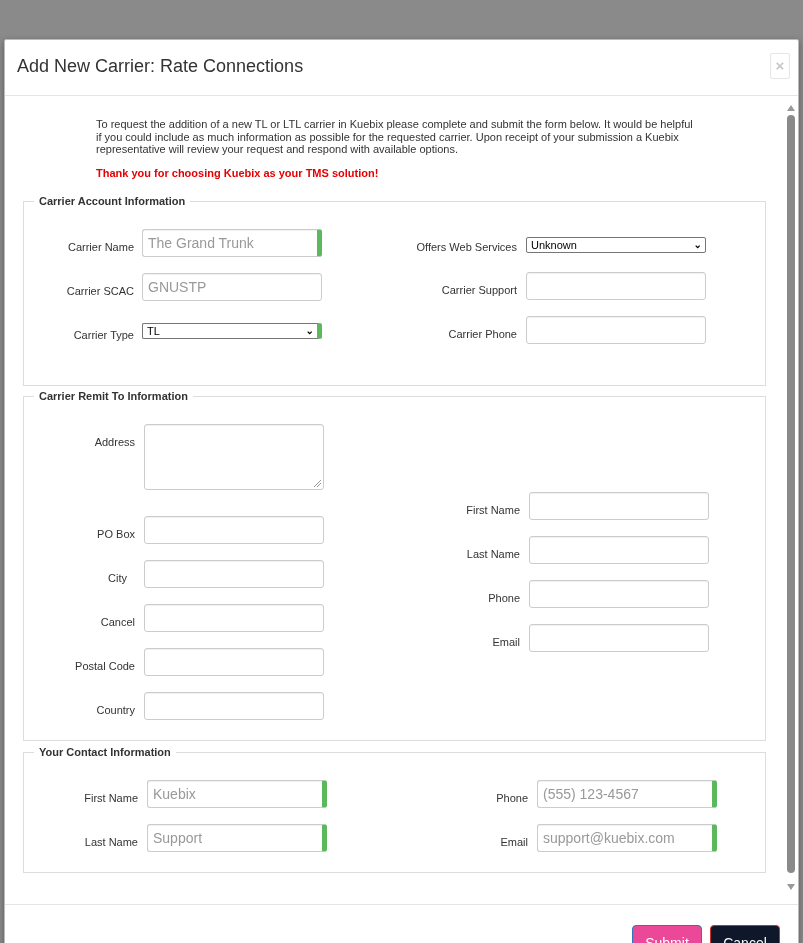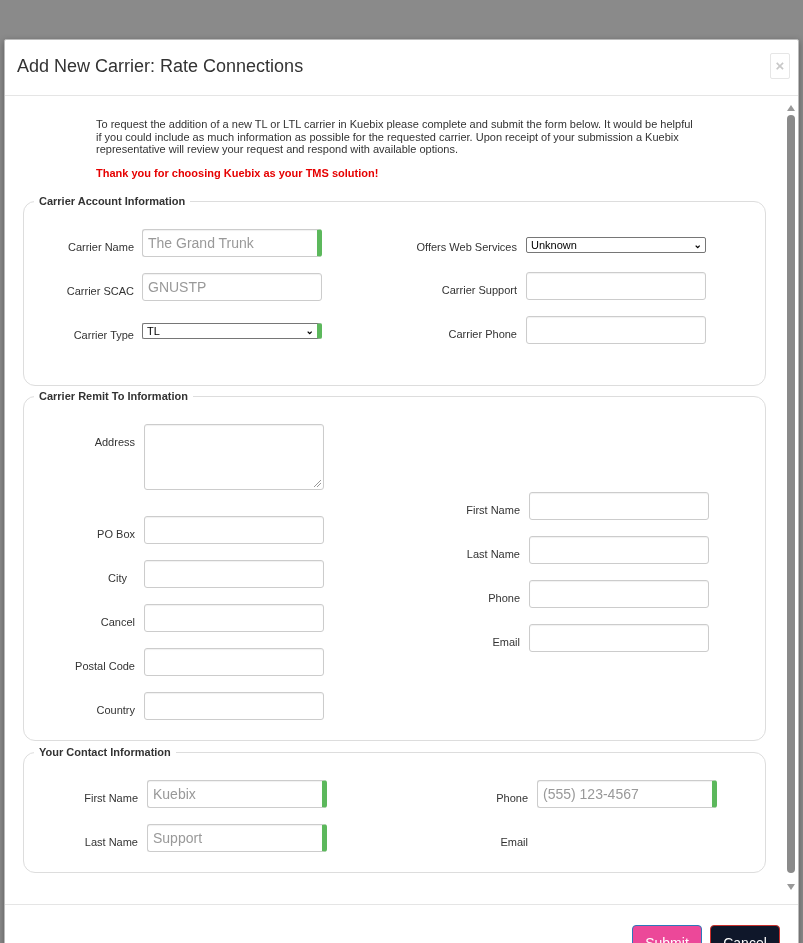--- a/index.html
+++ b/index.html
@@ -26,21 +26,21 @@
     .modal-body { position: absolute; left: 0; top: 57px; width: 795px; height: 807px; overflow: hidden; }
     .intro {
       position: absolute; left: 91px; top: 21px; width: 600px;
       font-size: 11px; line-height: 12.5px; color: #333;
     }
     .thanks {
       position: absolute; left: 91px; top: 70px; font-size: 11px; font-weight: bold; color: #e60000;
     }
     fieldset.section {
       position: absolute; left: 18px; width: 743px;
-      border: 1px solid #ddd; border-radius: 12px;
+      border: 1px solid #ddd; border-radius: 0;
     }
     .legend {
       position: absolute; left: 10px; top: -7px; background: #fff; padding: 0 5px;
       font-size: 11px; font-weight: bold; color: #333;
     }
     .fl { position: absolute; font-size: 11px; font-weight: normal; color: #333; text-align: right; }
     .inp {
       position: absolute; height: 28px; border: 1px solid #ccc; border-radius: 3px;
       background: #fff; font-family: "Liberation Sans", sans-serif; font-size: 14px; color: #999;
       padding: 0 5px; line-height: 26px; box-shadow: inset 0 1px 1px rgba(0,0,0,0.06);
@@ -158,20 +158,21 @@
       <span class="fl" style="left:20px;top:39px;width:94px;">First Name</span>
       <div class="inp req" style="left:123px;top:27px;width:180px;"><span>Kuebix</span></div>
 
       <span class="fl" style="left:20px;top:83px;width:94px;">Last Name</span>
       <div class="inp req" style="left:123px;top:71px;width:180px;"><span>Support</span></div>
 
       <span class="fl" style="left:420px;top:39px;width:84px;">Phone</span>
       <div class="inp req" style="left:513px;top:27px;width:180px;"><span>(555) 123-4567</span></div>
 
       <span class="fl" style="left:420px;top:83px;width:84px;">Email</span>
+      <div class="inp req" style="left:513px;top:71px;width:180px;"><span>support@kuebix.com</span></div>
     </fieldset>
   </div>
 
   <div class="scroll-track">
     <span class="scroll-up"></span>
     <span class="scroll-thumb"></span>
     <span class="scroll-down"></span>
   </div>
 
   <div class="modal-footer">

